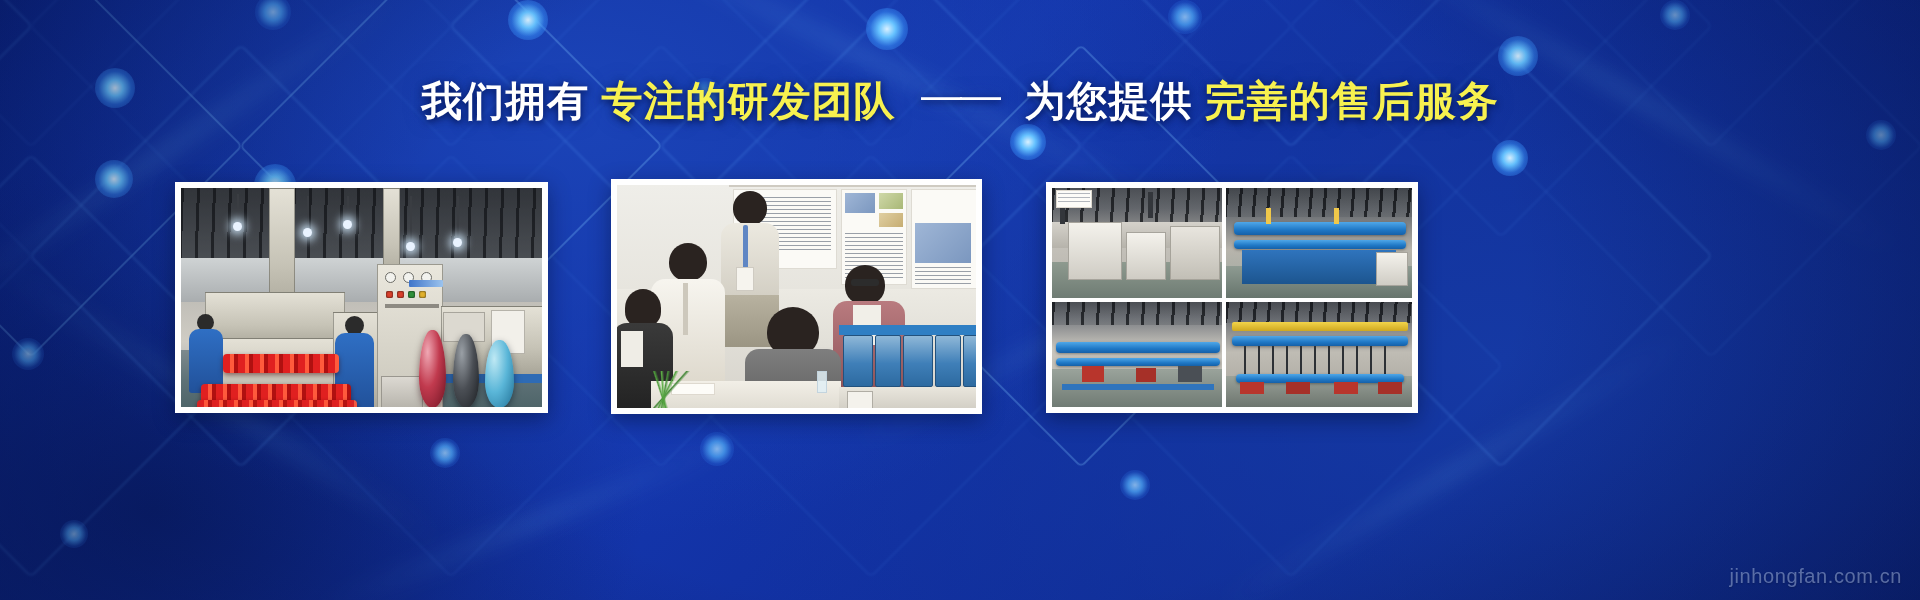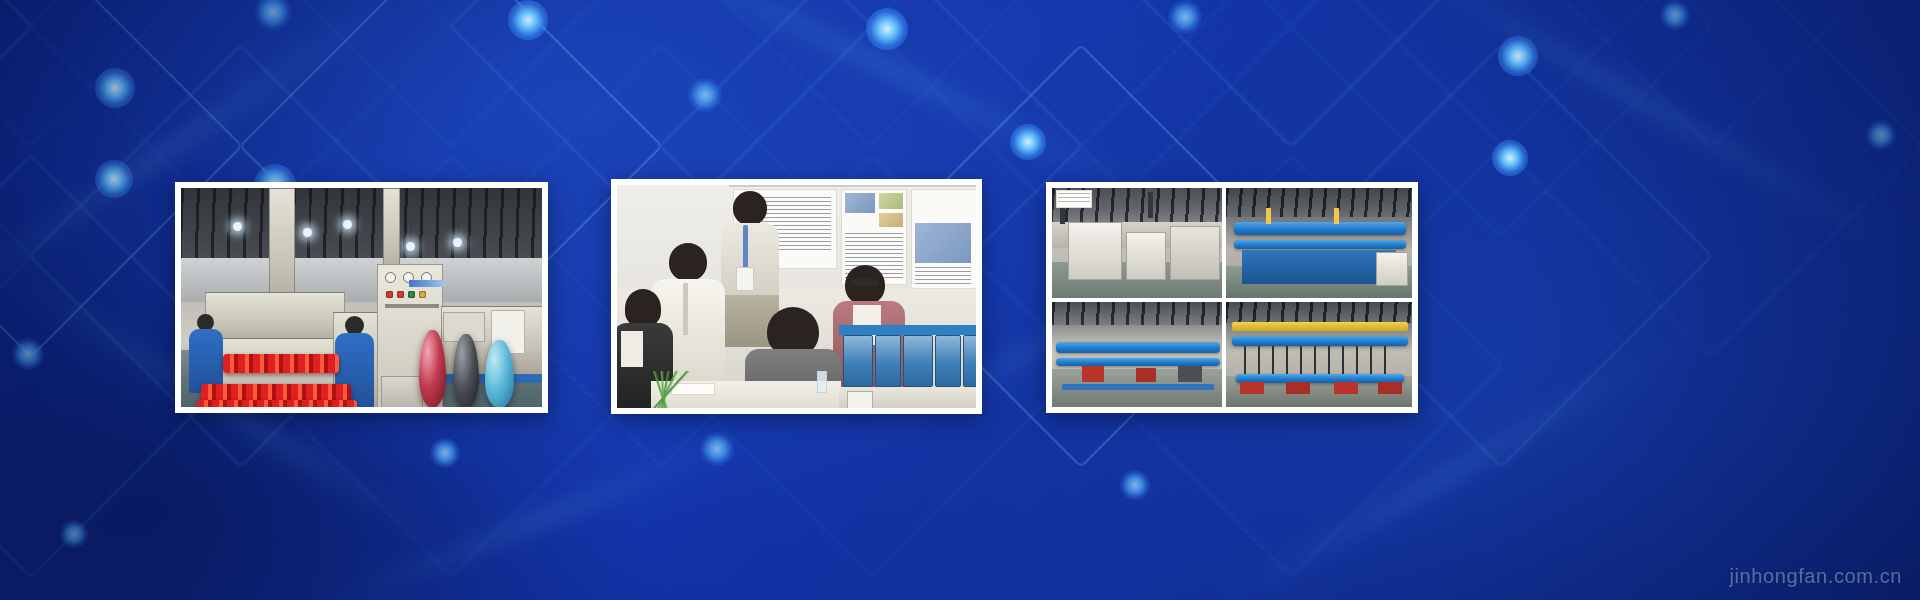--- a/index.html
+++ b/index.html
@@ -231,20 +231,27 @@
   <div class="node dim" style="left:1168px;top:0px;   width:34px; height:34px;"></div>
   <div class="node" style="left:1498px;top:36px;  width:40px; height:40px;"></div>
   <div class="node" style="left:1492px;top:140px; width:36px; height:36px;"></div>
   <div class="node dim" style="left:1660px;top:0px;   width:30px; height:30px;"></div>
   <div class="node dim" style="left:1866px;top:120px; width:30px; height:30px;"></div>
   <div class="node dim" style="left:1120px;top:470px; width:30px; height:30px;"></div>
   <div class="node dim" style="left:60px;  top:520px; width:28px; height:28px;"></div>
 
   <div class="vignette"></div>
 
+  <div class="headline">
+    <span class="w">我们拥有</span>
+    <span class="y">专注的研发团队</span>
+    <span class="dash">——</span>
+    <span class="w">为您提供</span>
+    <span class="y">完善的售后服务</span>
+  </div>
 
   <div class="panel" id="panel-1">
     <div class="inner">
       <div class="scene f1">
         <div class="r roof"></div>
         <div class="r farwall"></div>
         <div class="r floor"></div>
 
         <div class="r lamprod" style="left:126px; top:8px;  height:34px;"></div>
         <div class="r lamp" style="left:122px; top:40px;"></div>

